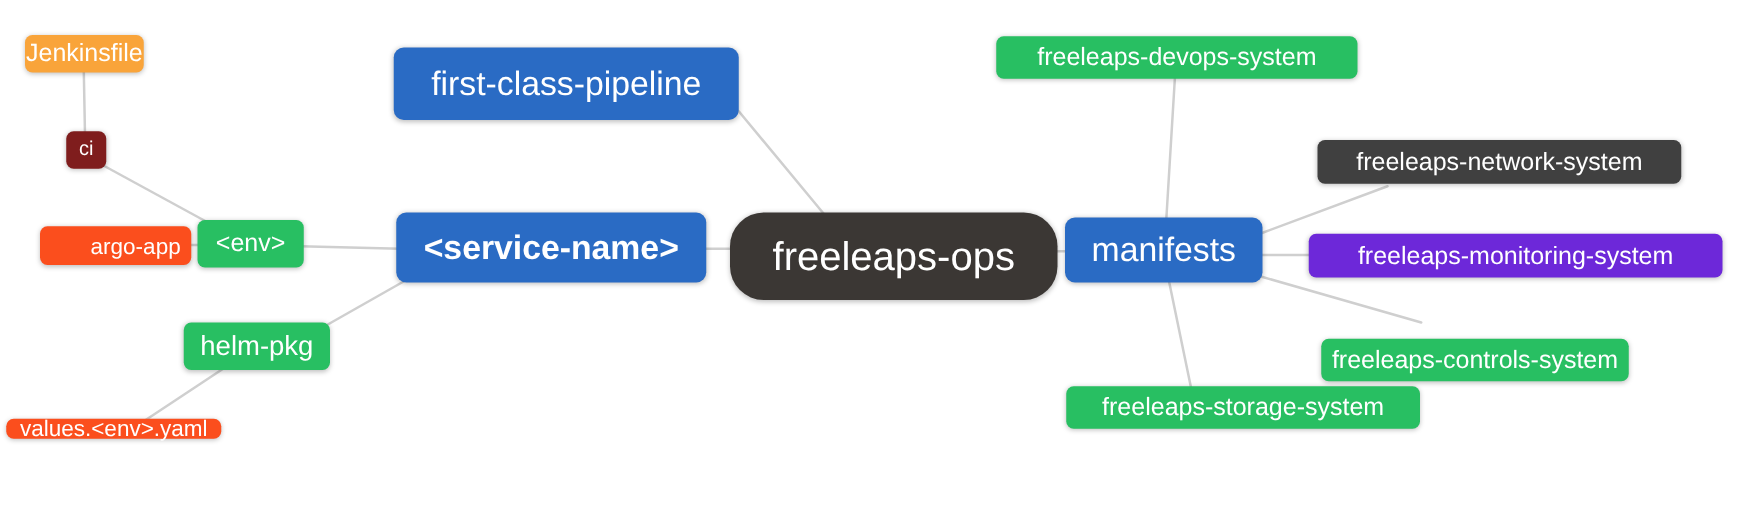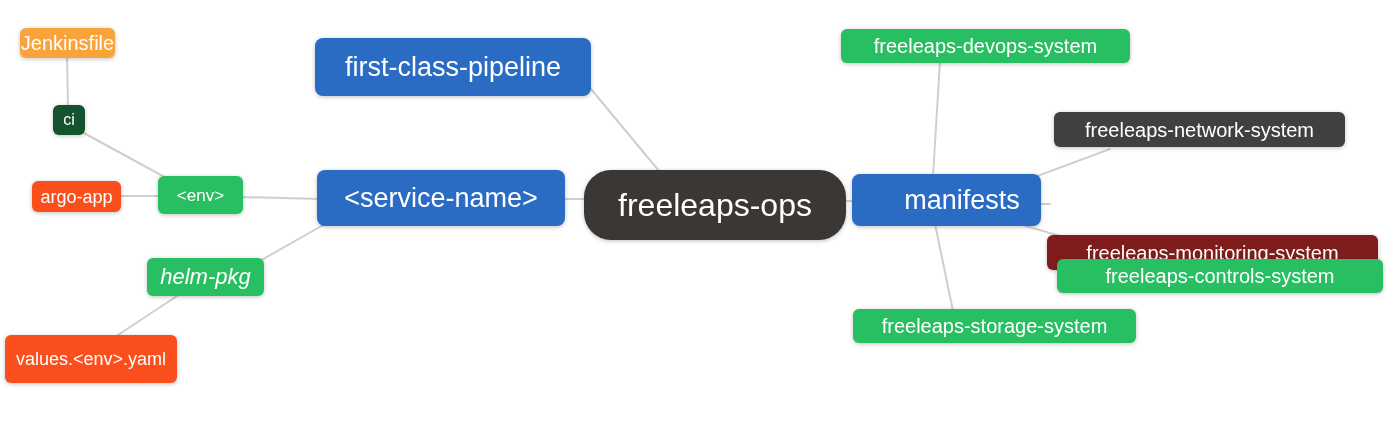--- a/index.html
+++ b/index.html
@@ -39,31 +39,31 @@
     box-shadow: 0 1px 4px rgba(0,0,0,0.25);
     white-space: nowrap;
     cursor: pointer;
     user-select: none;
     line-height: 1;
   }
   
   #n-ops        { left: 584px;  top: 170px; width: 262px; height: 70px; font-size: 32px; border-radius: 8px; }
   #n-pipeline   { left: 315px;  top: 38px;  width: 276px; height: 58px; font-size: 27px; border-radius: 8px; }
   #n-service    { left: 317px;  top: 170px; width: 248px; height: 56px; font-size: 27px; border-radius: 8px; }
-  #n-manifests  { left: 852px;  top: 174px; width: 158px; height: 52px; font-size: 27px; border-radius: 8px; padding-left: 31px; }
-  #n-env        { left: 158px;  top: 176px; width: 85px;  height: 38px; font-size: 17px; }
-  #n-helm       { left: 147px;  top: 258px; width: 117px; height: 38px; font-size: 22px; font-style: italic; }
+  #n-manifests  { left: 852px;  top: 174px; width: 158px; height: 52px; font-size: 27px; border-radius: 8px; }
+  #n-env        { left: 158px;  top: 176px; width: 85px;  height: 38px; font-size: 20px; }
+  #n-helm       { left: 147px;  top: 258px; width: 117px; height: 38px; font-size: 22px; }
   #n-ci         { left: 53px;   top: 105px; width: 32px;  height: 30px; font-size: 16px; }
-  #n-argo       { left: 32px;   top: 181px; width: 89px;  height: 31px; font-size: 18px; }
+  #n-argo       { left: 32px;   top: 181px; width: 89px;  height: 31px; font-size: 18px; padding-left: 32px; }
   #n-jenkins    { left: 20px;   top: 28px;  width: 95px;  height: 30px; font-size: 20px; }
-  #n-values     { left: 5px;    top: 335px; width: 172px; height: 48px; font-size: 18px; }
-  #n-devops     { left: 797px;  top: 29px;  width: 289px; height: 34px; font-size: 20px; margin-left: 44px; }
+  #n-values     { left: 5px;    top: 335px; width: 172px; height: 16px; font-size: 18px; }
+  #n-devops     { left: 797px;  top: 29px;  width: 289px; height: 34px; font-size: 20px; }
   #n-network    { left: 1054px; top: 112px; width: 291px; height: 35px; font-size: 20px; }
   #n-monitoring { left: 1047px; top: 187px; width: 331px; height: 35px; font-size: 20px; }
-  #n-controls   { left: 1057px; top: 259px; width: 326px; height: 34px; font-size: 20px; }
+  #n-controls   { left: 1057px; top: 271px; width: 246px; height: 34px; font-size: 20px; }
   #n-storage    { left: 817px;  top: 309px; width: 283px; height: 34px; font-size: 20px; margin-left: 36px; }
 </style>
 </head>
 <body>
 
 <div class="canvas">
 
   <svg class="edges">
     <line x1="67" y1="55" x2="68" y2="108"></line>
     <line x1="82" y1="132" x2="170" y2="180"></line>
@@ -76,27 +76,27 @@
     <line x1="840" y1="201" x2="858" y2="201"></line>
     <line x1="933" y1="176" x2="940" y2="61"></line>
     <line x1="1008" y1="187" x2="1110" y2="149"></line>
     <line x1="1008" y1="204" x2="1050" y2="204"></line>
     <line x1="1008" y1="221" x2="1137" y2="258"></line>
     <line x1="935" y1="224" x2="953" y2="311"></line>
   </svg>
 
   <div class="node" id="n-ops" style="background: rgb(59, 55, 52); border-radius: 27px;">freeleaps-ops</div>
   <div class="node" id="n-pipeline" style="background: rgb(42, 107, 196);">first-class-pipeline</div>
-  <div class="node" id="n-service" style="background: rgb(42, 107, 196);">&lt;service-name&gt;</div>
+  <div class="node" id="n-service" style="background: rgb(42, 107, 196); font-weight: bold;">&lt;service-name&gt;</div>
   <div class="node" id="n-manifests" style="background: rgb(42, 107, 196);">manifests</div>
   <div class="node" id="n-env" style="background: rgb(40, 191, 98);">&lt;env&gt;</div>
   <div class="node" id="n-helm" style="background: rgb(40, 191, 98);">helm-pkg</div>
-  <div class="node" id="n-ci" style="background: #14532d;">ci</div>
+  <div class="node" id="n-ci" style="background: #7f1d1d;">ci</div>
   <div class="node" id="n-argo" style="background: rgb(251, 78, 29);">argo-app</div>
   <div class="node" id="n-jenkins" style="background: rgb(249, 164, 58);">Jenkinsfile</div>
   <div class="node" id="n-values" style="background: rgb(251, 78, 29);">values.&lt;env&gt;.yaml</div>
   <div class="node" id="n-devops" style="background: rgb(40, 191, 98);">freeleaps-devops-system</div>
   <div class="node" id="n-network" style="background: #404040;">freeleaps-network-system</div>
-  <div class="node" id="n-monitoring" style="background: #7f1d1d; margin-top: 48px;">freeleaps-monitoring-system</div>
+  <div class="node" id="n-monitoring" style="background: #6d28d9;">freeleaps-monitoring-system</div>
   <div class="node" id="n-controls" style="background: rgb(40, 191, 98);">freeleaps-controls-system</div>
   <div class="node" id="n-storage" style="background: rgb(40, 191, 98);">freeleaps-storage-system</div>
 
 </div>
 
 </body></html>

